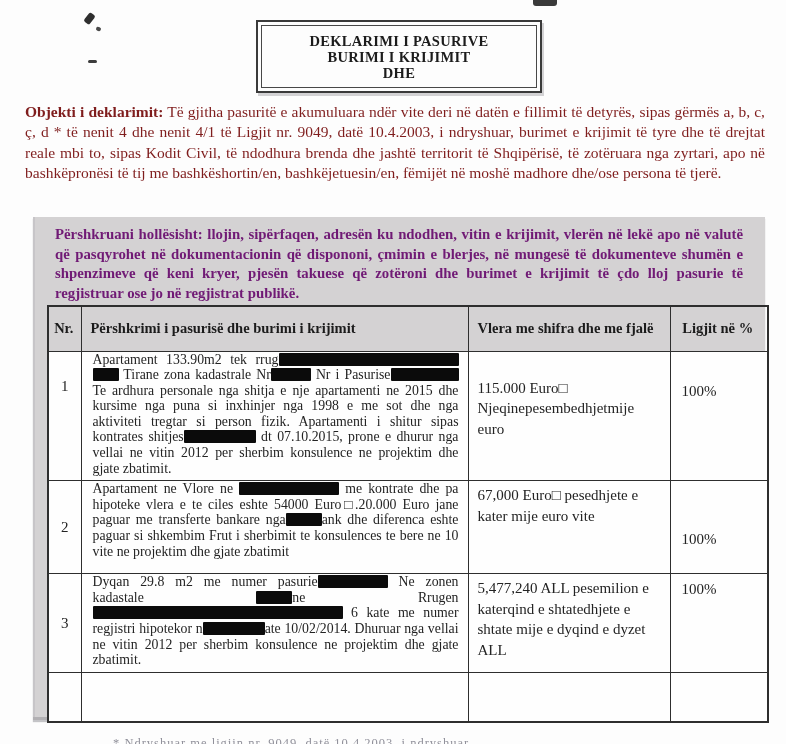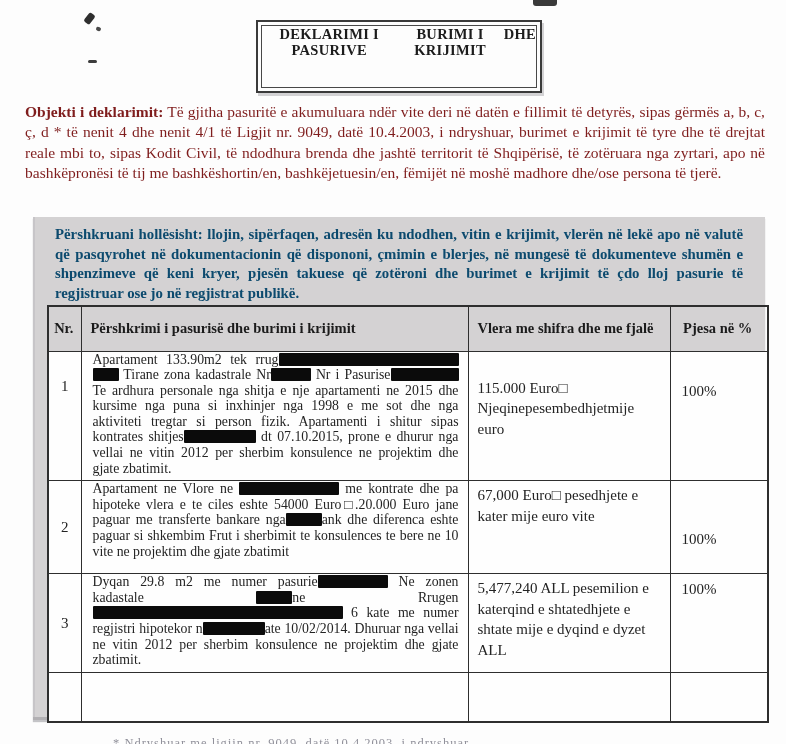--- a/index.html
+++ b/index.html
@@ -16,36 +16,36 @@
   .ink3 { left:88px; top:60px; width:9px; height:3px; background:#3c3c3c; }
   .ink4 { left:533px; top:0; width:24px; height:6px; background:#3a3a3a; border-radius:0 0 3px 3px; }
 
   .title-box {
     position:absolute; left:256px; top:20px; width:286px; height:73px;
     border:2px solid #3a3a3a; padding:3px; background:#fdfdfd;
     box-shadow:2px 3px 0 rgba(160,158,162,.45);
   }
   .title-inner {
     border:1px solid #484848; height:100%;
-    display:flex; justify-content:center;
+    display:flex; flex-direction:column; justify-content:center;
     text-align:center; font-weight:bold; font-size:14.5px; line-height:16px;
     letter-spacing:.3px; color:#1c1c1c;
   }
   .objekti {
     position:absolute; left:25px; top:102px; width:740px;
     font-size:15.5px; line-height:20.4px; text-align:justify; color:#7f1d1d;
   }
   .panel {
     position:absolute; left:33px; top:217px; width:732px; height:503px;
     background:#d4d2d3; padding:8px 14px 0 14px;
     box-shadow:inset 0 -3px 0 #b2b0b3, inset 2px 0 0 #c7c5c8, 0 2px 1px rgba(140,140,145,.5);
   }
   .instructions {
     font-weight:bold; font-size:14.8px; line-height:19.5px; text-align:justify;
-    margin:0 8px 2px 8px; color:#0c4a6e;
+    margin:0 8px 2px 8px; color:#701a75;
   }
   table.assets {
     border-collapse:collapse; table-layout:fixed; width:720px;
     border:2px solid #2e2e2e; background:transparent;
   }
   table.assets th, table.assets td { border:1px solid #2e2e2e;margin-top:12px; }
   thead th {
     height:45px; font-size:14.5px; font-weight:bold; text-align:left;
     padding:2px 4px 2px 9px; background:transparent; color:#1b1b1b;
   }
@@ -99,21 +99,21 @@
         <col style="width:33px">
           <col style="width:387px">
           <col style="width:202px">
           <col style="width:98px">
       </colgroup>
       <thead>
         <tr>
           <th class="h-nr">Nr.</th>
           <th class="h-desc">Përshkrimi i pasurisë  dhe burimi i krijimit</th>
           <th class="h-val">Vlera me shifra dhe me fjalë</th>
-          <th class="h-share">Pjesa në %</th>
+          <th class="h-share">Ligjit në %</th>
         </tr>
       </thead>
       <tbody>
           <tr class="row-1">
             <td class="c-nr">1</td>
             <td class="c-desc">Apartament 133.90m2 tek rrug<span class="redact" style="width: 180px;"></span> <span class="redact" style="width: 26px;"></span> Tirane zona kadastrale Nr<span class="redact" style="width: 40px;"></span> Nr i Pasurise<span class="redact" style="width: 68px;"></span> Te ardhura personale nga shitja e nje apartamenti ne 2015 dhe kursime nga puna si inxhinjer nga 1998 e me sot dhe nga aktiviteti tregtar si person fizik. Apartamenti i shitur sipas kontrates shitjes<span class="redact" style="width: 72px;"></span> dt 07.10.2015, prone e dhurur nga vellai ne vitin 2012 per sherbim konsulence ne projektim dhe gjate zbatimit.</td>
             <td class="c-val">115.000 Euro□ Njeqinepesembedhjetmije euro</td>
             <td class="c-share">100%</td>
           </tr>
           <tr class="row-2">

